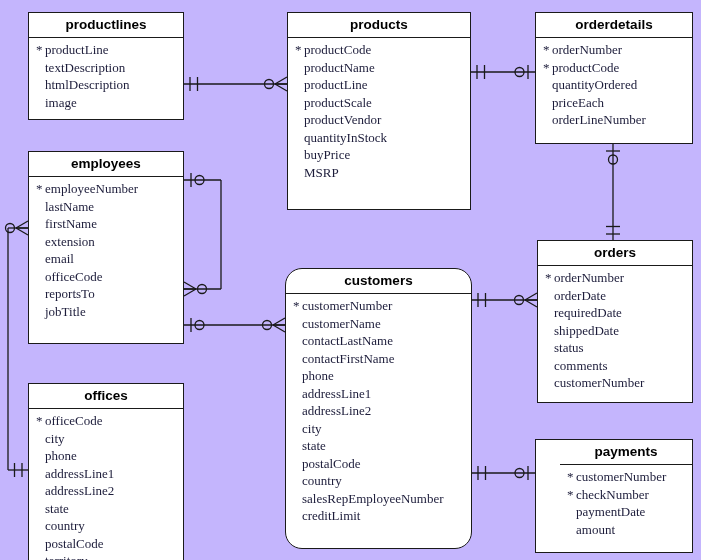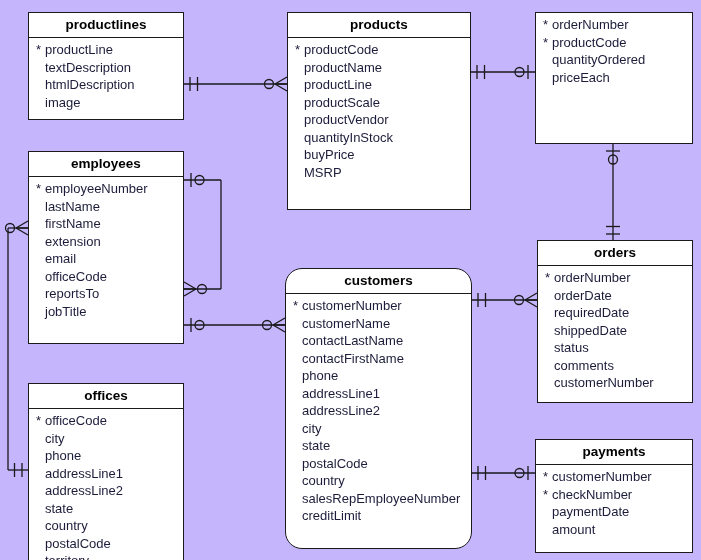--- a/index.html
+++ b/index.html
@@ -9,21 +9,21 @@
   }
   #rel-layer{position:absolute;left:0;top:0;z-index:1;}
   .er-table{
     position:absolute;z-index:2;background:#fff;border:1.3px solid #1a1a1a;
     box-sizing:border-box;
   }
   .er-title{
     height:24px;line-height:23px;text-align:center;font-weight:bold;
     font-size:13.5px;color:#000;border-bottom:1.3px solid #1a1a1a;
   }
-  .er-fields{padding:3px 4px 0 7px;}
+  .er-fields{padding:3px 4px 0 7px;font-family:Liberation Serif, serif;}
   .er-row{height:17.5px;line-height:17.5px;font-size:13px;color:#1c1c3a;white-space:nowrap;}
   .er-star{display:inline-block;width:9px;color:#1c1c3a;}
 </style>
 </head>
 <body>
 
 <div id="diagram">
   <svg id="rel-layer" width="701" height="560" viewBox="0 0 701 560">
       <g>
         <line x1="184" y1="84" x2="287" y2="84" stroke="#1a1a1a" stroke-width="1.3"></line>
@@ -113,25 +113,27 @@
         <div class="er-row"><span class="er-star"></span><span>productName</span></div>
         <div class="er-row"><span class="er-star"></span><span>productLine</span></div>
         <div class="er-row"><span class="er-star"></span><span>productScale</span></div>
         <div class="er-row"><span class="er-star"></span><span>productVendor</span></div>
         <div class="er-row"><span class="er-star"></span><span>quantityInStock</span></div>
         <div class="er-row"><span class="er-star"></span><span>buyPrice</span></div>
         <div class="er-row"><span class="er-star"></span><span>MSRP</span></div>
       </div>
     </div>
     <div class="er-table" style="left: 535px; top: 12px; width: 158px; height: 132px;">
+      <div class="er-title">orderdetails</div>
       <div class="er-fields">
         <div class="er-row"><span class="er-star">*</span><span>orderNumber</span></div>
         <div class="er-row"><span class="er-star">*</span><span>productCode</span></div>
         <div class="er-row"><span class="er-star"></span><span>quantityOrdered</span></div>
         <div class="er-row"><span class="er-star"></span><span>priceEach</span></div>
+        <div class="er-row"><span class="er-star"></span><span>orderLineNumber</span></div>
       </div>
     </div>
     <div class="er-table" style="left: 28px; top: 151px; width: 156px; height: 193px;">
       <div class="er-title">employees</div>
       <div class="er-fields">
         <div class="er-row"><span class="er-star">*</span><span>employeeNumber</span></div>
         <div class="er-row"><span class="er-star"></span><span>lastName</span></div>
         <div class="er-row"><span class="er-star"></span><span>firstName</span></div>
         <div class="er-row"><span class="er-star"></span><span>extension</span></div>
         <div class="er-row"><span class="er-star"></span><span>email</span></div>
@@ -177,21 +179,21 @@
         <div class="er-row"><span class="er-star"></span><span>city</span></div>
         <div class="er-row"><span class="er-star"></span><span>phone</span></div>
         <div class="er-row"><span class="er-star"></span><span>addressLine1</span></div>
         <div class="er-row"><span class="er-star"></span><span>addressLine2</span></div>
         <div class="er-row"><span class="er-star"></span><span>state</span></div>
         <div class="er-row"><span class="er-star"></span><span>country</span></div>
         <div class="er-row"><span class="er-star"></span><span>postalCode</span></div>
         <div class="er-row"><span class="er-star"></span><span>territory</span></div>
       </div>
     </div>
-    <div class="er-table" style="left: 535px; top: 439px; width: 158px; height: 114px;">
+    <div class="er-table" style="left: 535px; top: 439px; width: 158px; height: 114px; padding-left: 24px;">
       <div class="er-title">payments</div>
       <div class="er-fields">
         <div class="er-row"><span class="er-star">*</span><span>customerNumber</span></div>
         <div class="er-row"><span class="er-star">*</span><span>checkNumber</span></div>
         <div class="er-row"><span class="er-star"></span><span>paymentDate</span></div>
         <div class="er-row"><span class="er-star"></span><span>amount</span></div>
       </div>
     </div>
   </div>
 

